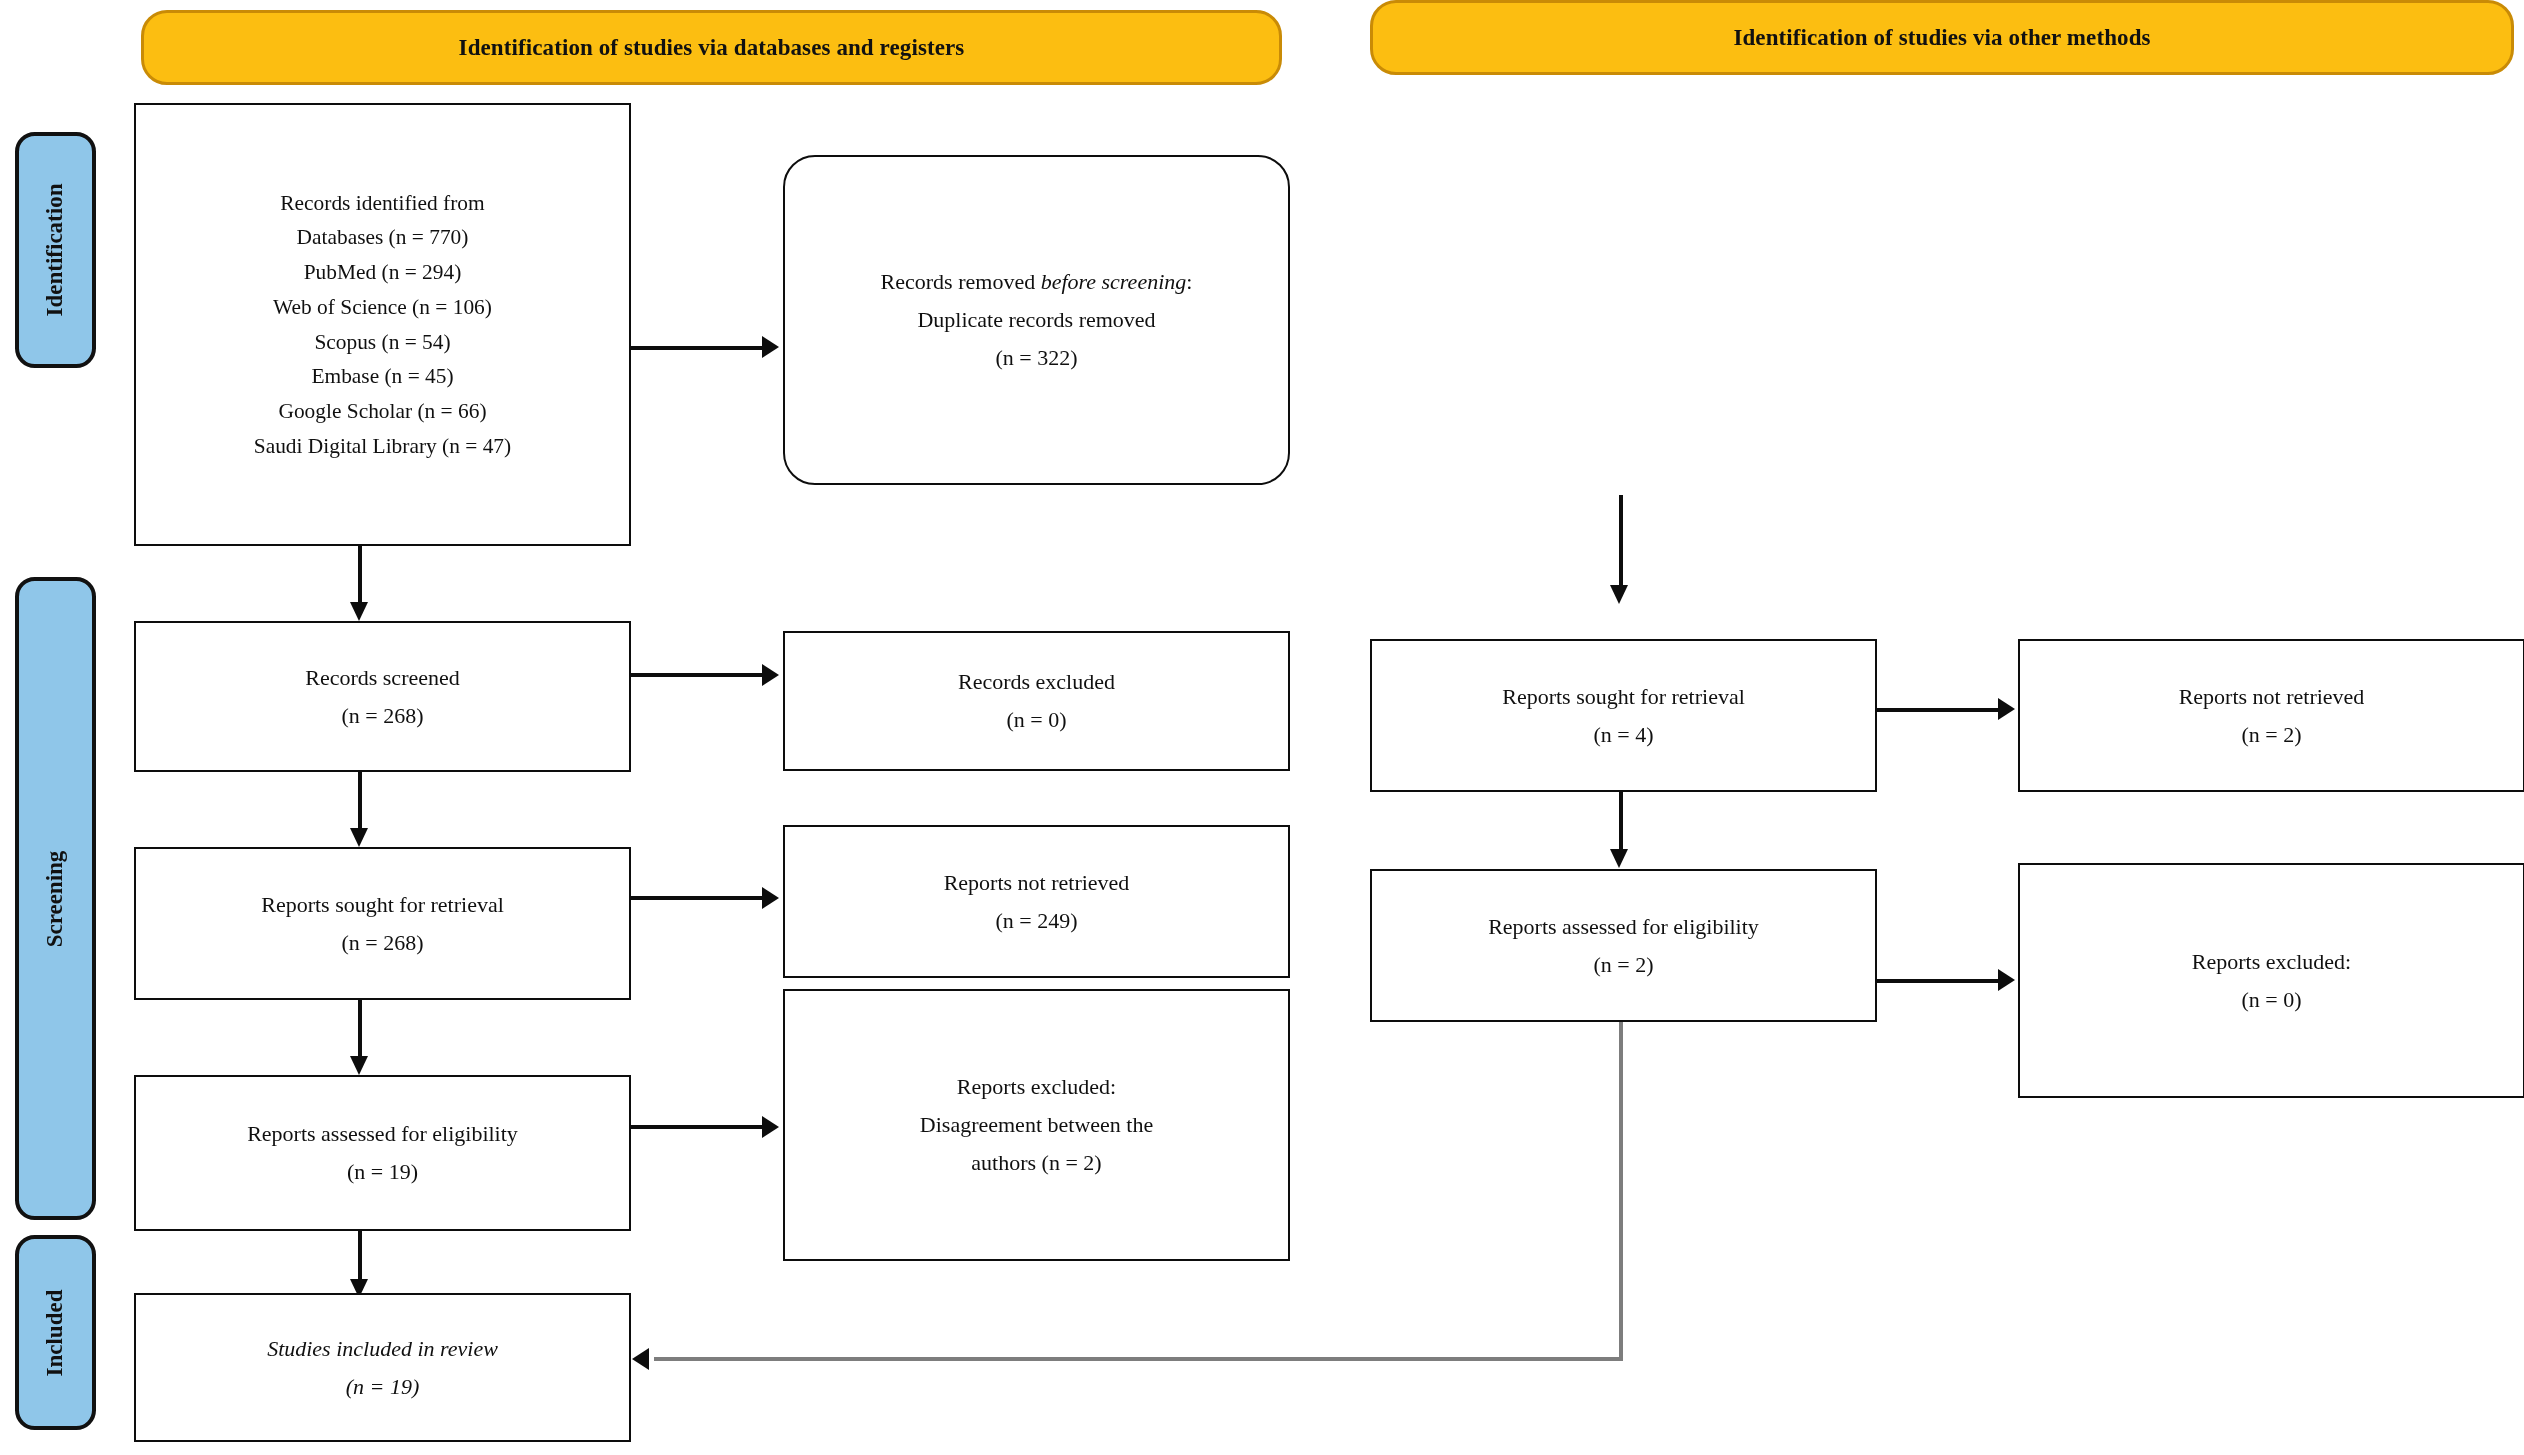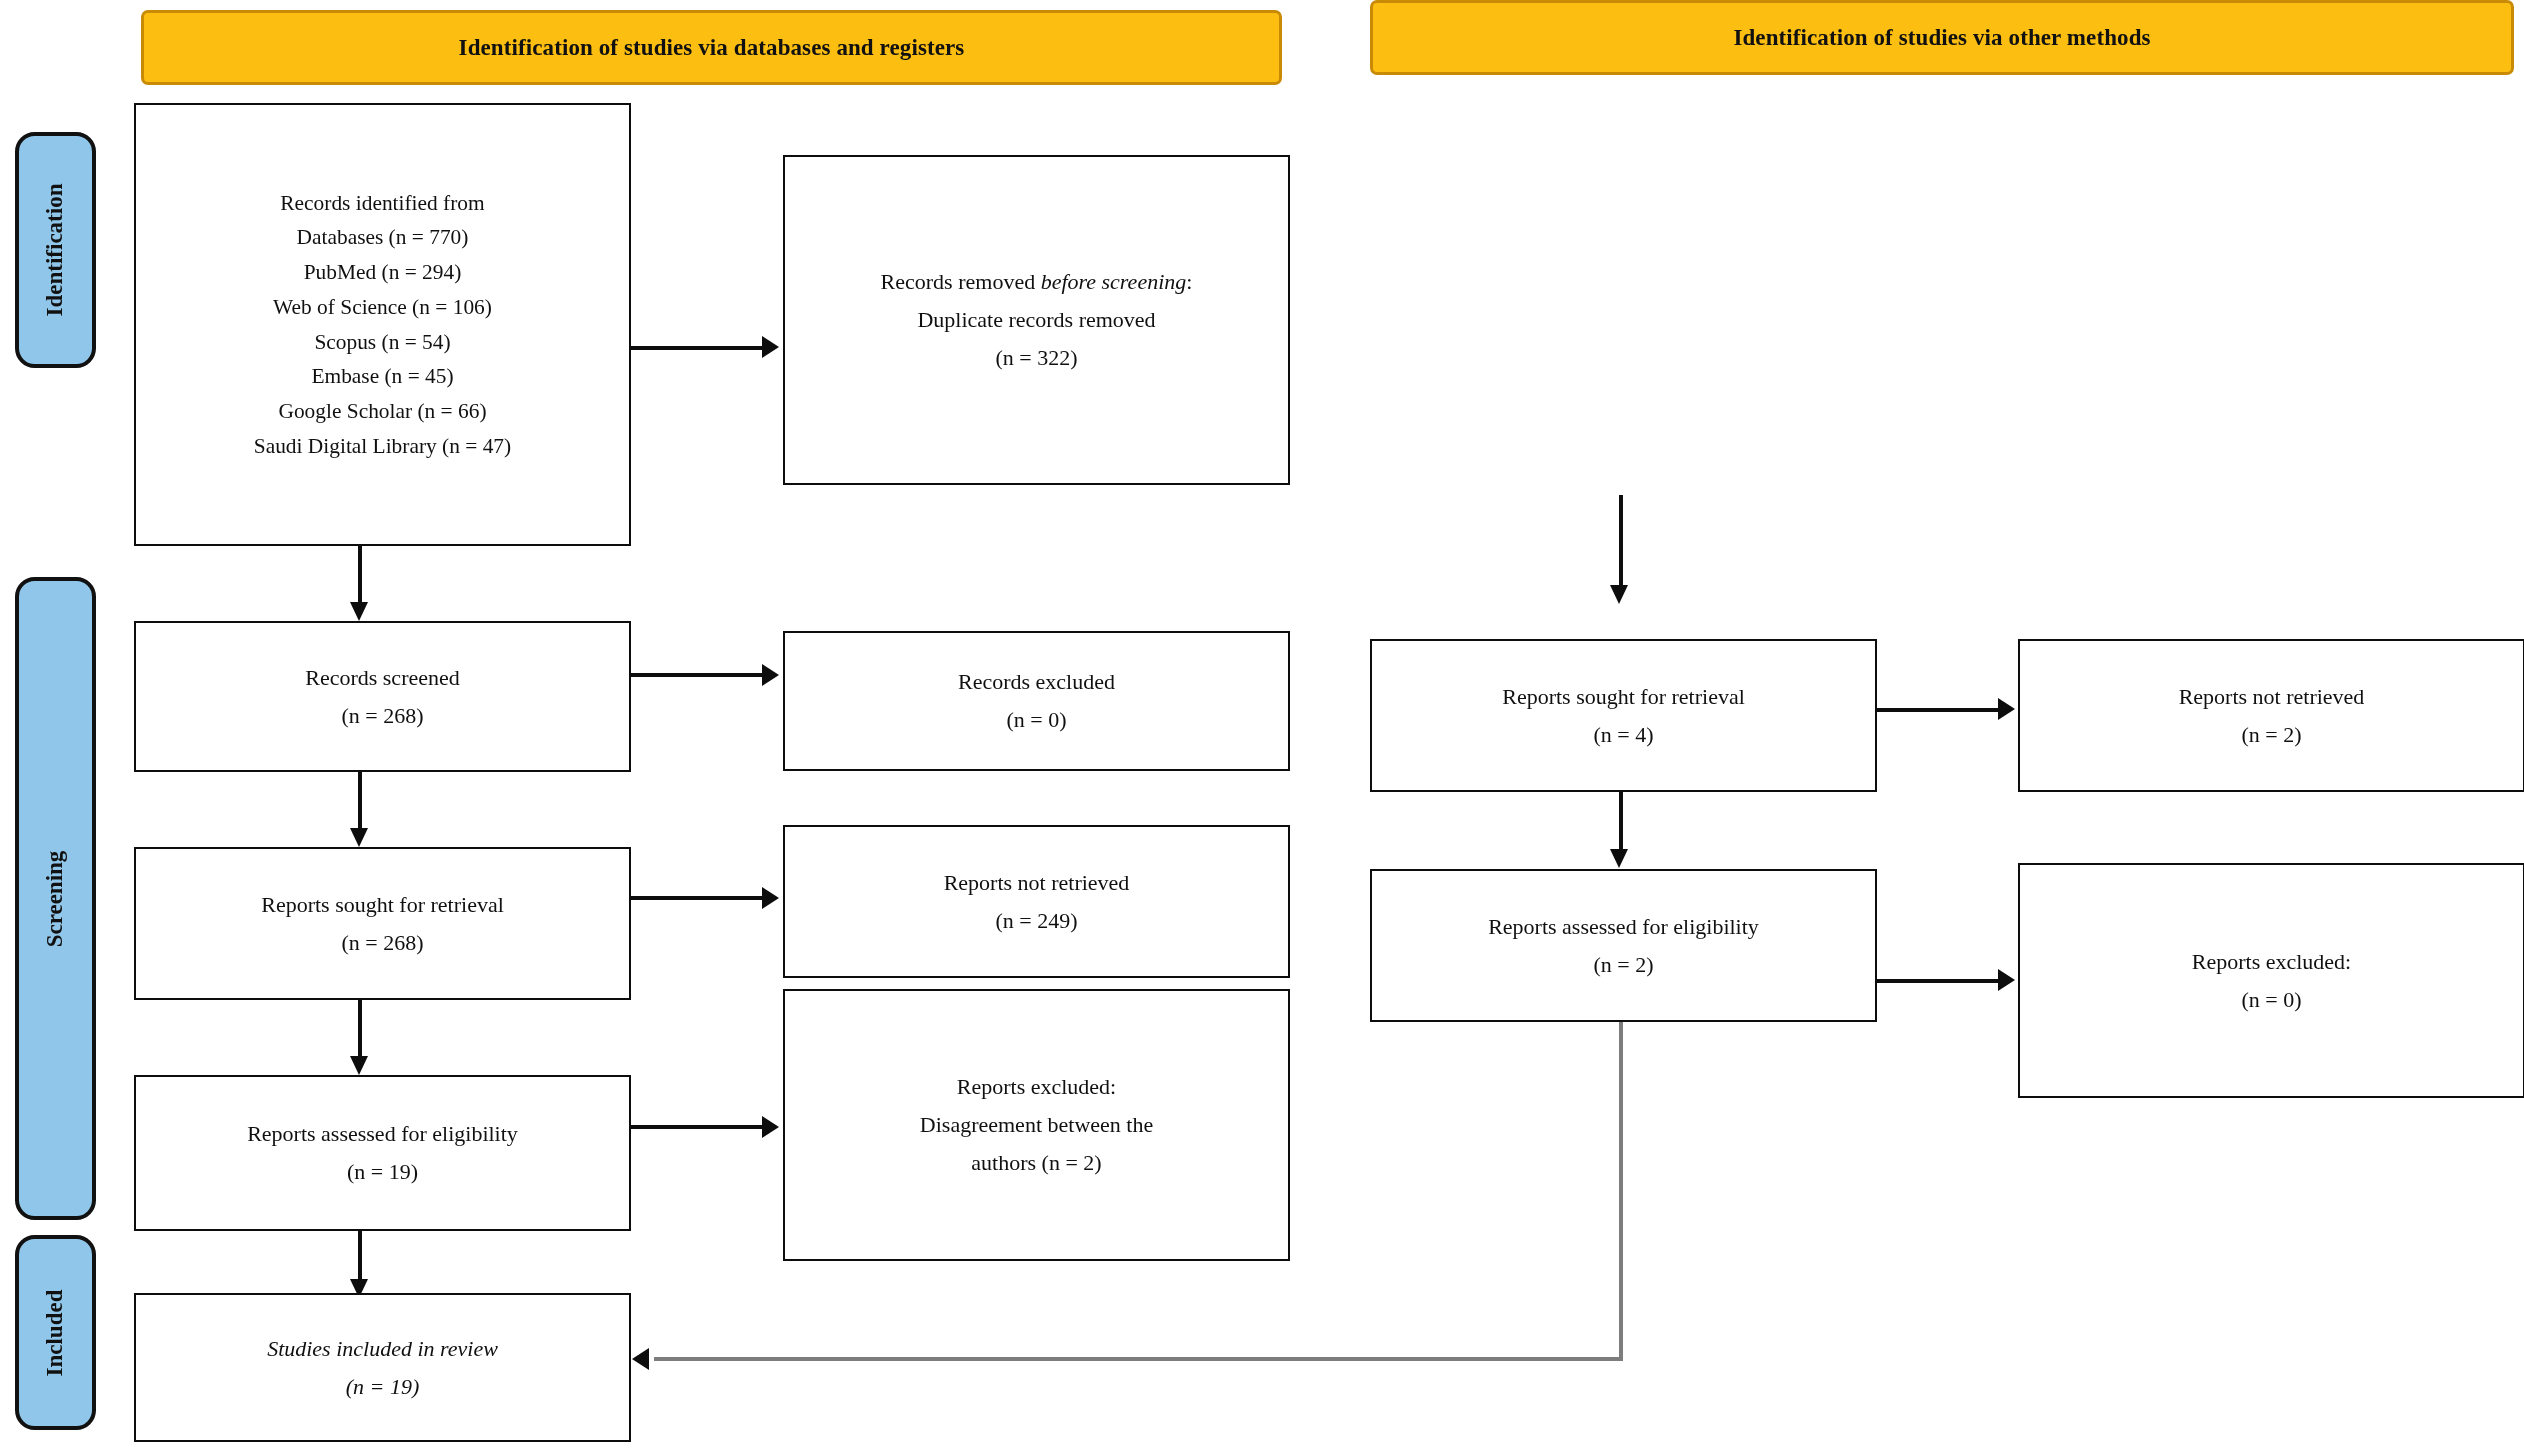--- a/index.html
+++ b/index.html
@@ -3,21 +3,21 @@
 <meta charset="utf-8">
 <style>
   html,body{margin:0;padding:0;background:#ffffff;}
   body{font-family:"Liberation Serif", serif;}
   #stage{position:relative;width:2525px;height:1456px;background:#fff;overflow:hidden;}
 
   .banner{
     position:absolute;
     background:#FCBE11;
     border:3.5px solid #C98B06;
-    border-radius:7px;
+    border-radius:26px;
     box-sizing:border-box;
     display:flex;align-items:center;justify-content:center;
     color:#111;
     font-weight:bold;
     font-size:23px;
     letter-spacing:0.1px;
     text-align:center;
   }
 
   .sidelabel{
@@ -102,21 +102,21 @@
     <span class="line">Records identified from</span>
     <span class="line">Databases (n = 770)</span>
     <span class="line">PubMed (n = 294)</span>
     <span class="line">Web of Science (n = 106)</span>
     <span class="line">Scopus (n = 54)</span>
     <span class="line">Embase (n = 45)</span>
     <span class="line">Google Scholar (n = 66)</span>
     <span class="line">Saudi Digital Library (n = 47)</span>
   </div>
 
-  <div class="box" style="left:783px;top:155px;width:507px;height:330px;">
+  <div class="box" style="left:783px;top:155px;width:507px;height:330px;border-radius:32px;">
     <span class="line"><span>Records removed </span><span class="em">before screening</span><span>:</span></span>
     <span class="line">Duplicate records removed</span>
     <span class="line">(n = 322)</span>
   </div>
 
   <div class="hline" style="left:631px;top:346px;width:132px;"></div>
   <div class="arrow-r" style="left:762px;top:336px;"></div>
 
   <div class="vline" style="left:358px;top:546px;height:61px;"></div>
   <div class="arrow-d" style="left:350px;top:602px;"></div>

